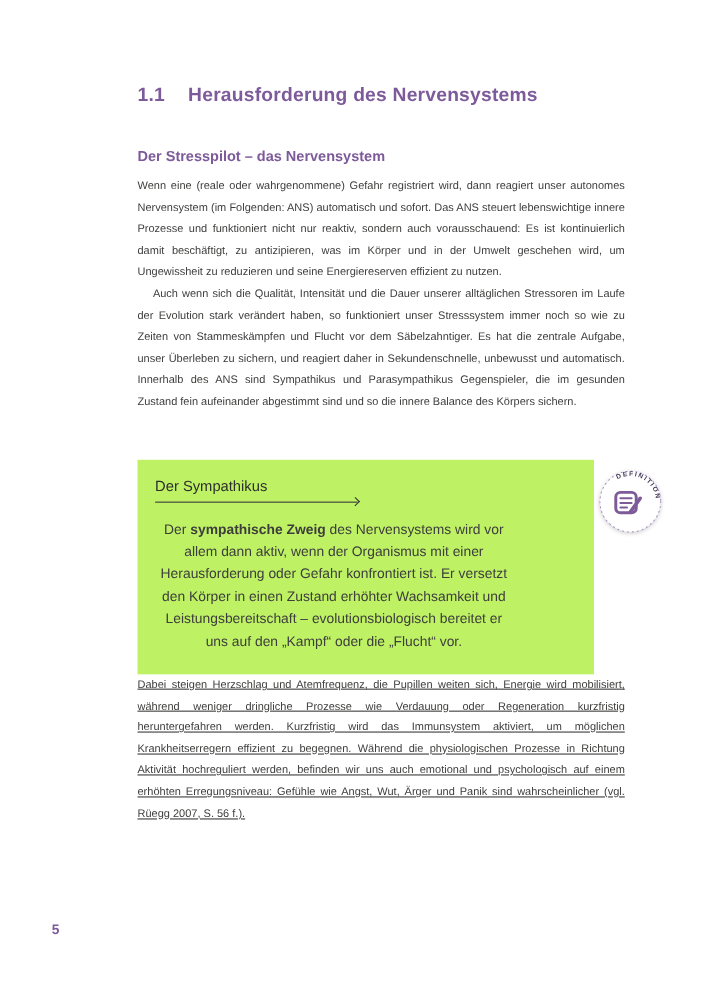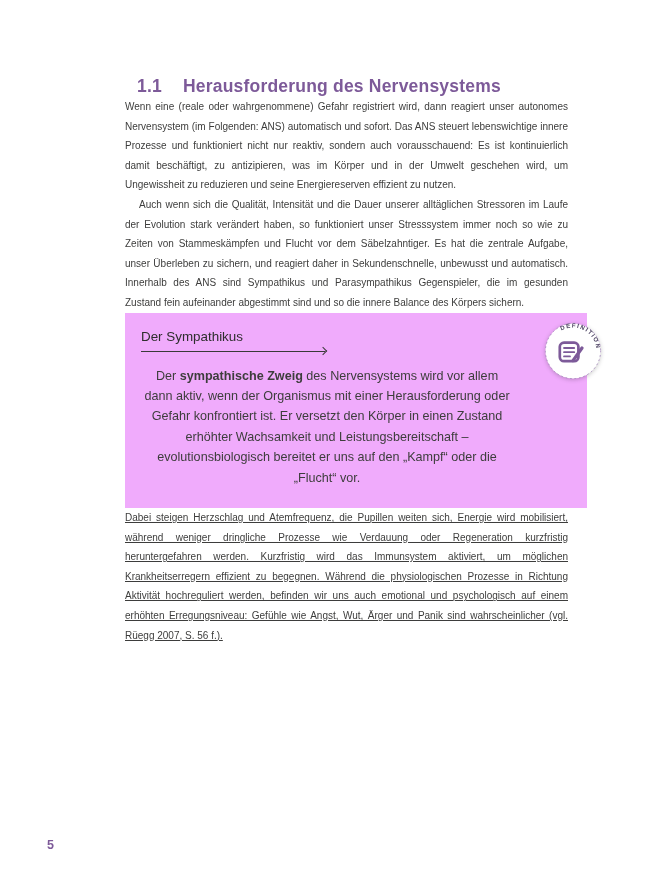--- a/index.html
+++ b/index.html
@@ -1,28 +1,28 @@
 <!DOCTYPE html>
 <html lang="de"><head>
 <meta charset="utf-8">
 <style>
   html,body{margin:0;padding:0;}
   body{
     width:653px;height:896px;background:#ffffff;position:relative;overflow:hidden;
     font-family:"Liberation Sans",sans-serif;color:#3d3d3c;
   }
   .content{position:absolute;left:125px;top:0;width:443px;}
-  .chapter{display:flex;margin:76px 12px 0;color:#7d5a99;font-size:17.5px;font-weight:bold;letter-spacing:.2px;}
+  .chapter{display:flex;margin:76px 0 0;color:#7d5a99;font-size:17.5px;font-weight:bold;letter-spacing:.2px;}
   .chapter .h-num{width:46px;flex:none;}
   .sub{margin:37px 0 11px;color:#7d5a99;font-size:13.2px;font-weight:bold;}
   p.bodytext{margin:0;font-size:10px;line-height:19.6px;text-align:justify;hyphens:auto;-webkit-hyphens:auto;}
   p.indent{text-indent:14px;}
   .def-box{
-    position:relative;width:462px;box-sizing:border-box;
-    background:#f0abfc;padding:16px 74px 20px 16px;
+    position:relative;margin-top:42px;width:415px;box-sizing:border-box;
+    background:#bef264;padding:16px 74px 20px 16px;
   }
   .def-title{font-size:13.4px;color:#2e2e2d;display:block;}
   .def-rule{display:block;width:184px;border-bottom:1px solid #3a3a39;margin:7px 0 14px;position:relative;}
   .def-rule::after{
     content:"";position:absolute;right:-1px;top:-3px;width:5px;height:5px;
     border-top:1px solid #3a3a39;border-right:1px solid #3a3a39;transform:rotate(45deg);
   }
   .def-text{margin:0;font-size:12.6px;line-height:20.4px;text-align:center;hyphens:auto;-webkit-hyphens:auto;}
   .def-text b{font-weight:bold;}
   .badge{
@@ -35,20 +35,21 @@
 </head>
 <body>
 
 <div class="content">
 
   <h1 class="chapter">
     <span class="h-num">1.1</span>
     <span class="h-title">Herausforderung des Nervensystems</span>
   </h1>
 
+  <h2 class="sub">Der Stresspilot – das Nervensystem</h2>
 
   <p class="bodytext">Wenn eine (reale oder wahrgenommene) Gefahr registriert wird, dann reagiert unser autonomes Nervensystem (im Folgenden: ANS) automatisch und sofort. Das ANS steuert lebenswichtige innere Prozesse und funktioniert nicht nur reaktiv, sondern auch vorausschauend: Es ist kontinuierlich damit beschäftigt, zu antizipieren, was im Körper und in der Umwelt geschehen wird, um Ungewissheit zu reduzieren und seine Energiereserven effizient zu nutzen.</p>
   <p class="bodytext indent">Auch wenn sich die Qualität, Intensität und die Dauer unserer alltäglichen Stressoren im Laufe der Evolution stark verändert haben, so funktioniert unser Stresssystem immer noch so wie zu Zeiten von Stammeskämpfen und Flucht vor dem Säbelzahntiger. Es hat die zentrale Aufgabe, unser Überleben zu sichern, und reagiert daher in Sekundenschnelle, unbewusst und automatisch. Innerhalb des ANS sind Sympathikus und Parasympathikus Gegenspieler, die im gesunden Zustand fein aufeinander abgestimmt sind und so die innere Balance des Körpers sichern.</p>
 
   <div class="def-box">
     <span class="def-title">Der Sympathikus</span>
     <span class="def-rule"></span>
     <p class="def-text"><span>Der </span><b>sympathische Zweig</b><span> des Nervensystems wird vor allem dann aktiv, wenn der Organismus mit einer Herausforderung oder Gefahr konfrontiert ist. Er versetzt den Körper in einen Zustand erhöhter Wachsamkeit und Leistungsbereitschaft – evolutionsbiologisch bereitet er uns auf den „Kampf“ oder die „Flucht“ vor.</span></p>
 
     <svg class="badge" viewBox="0 0 100 100" aria-hidden="true">

